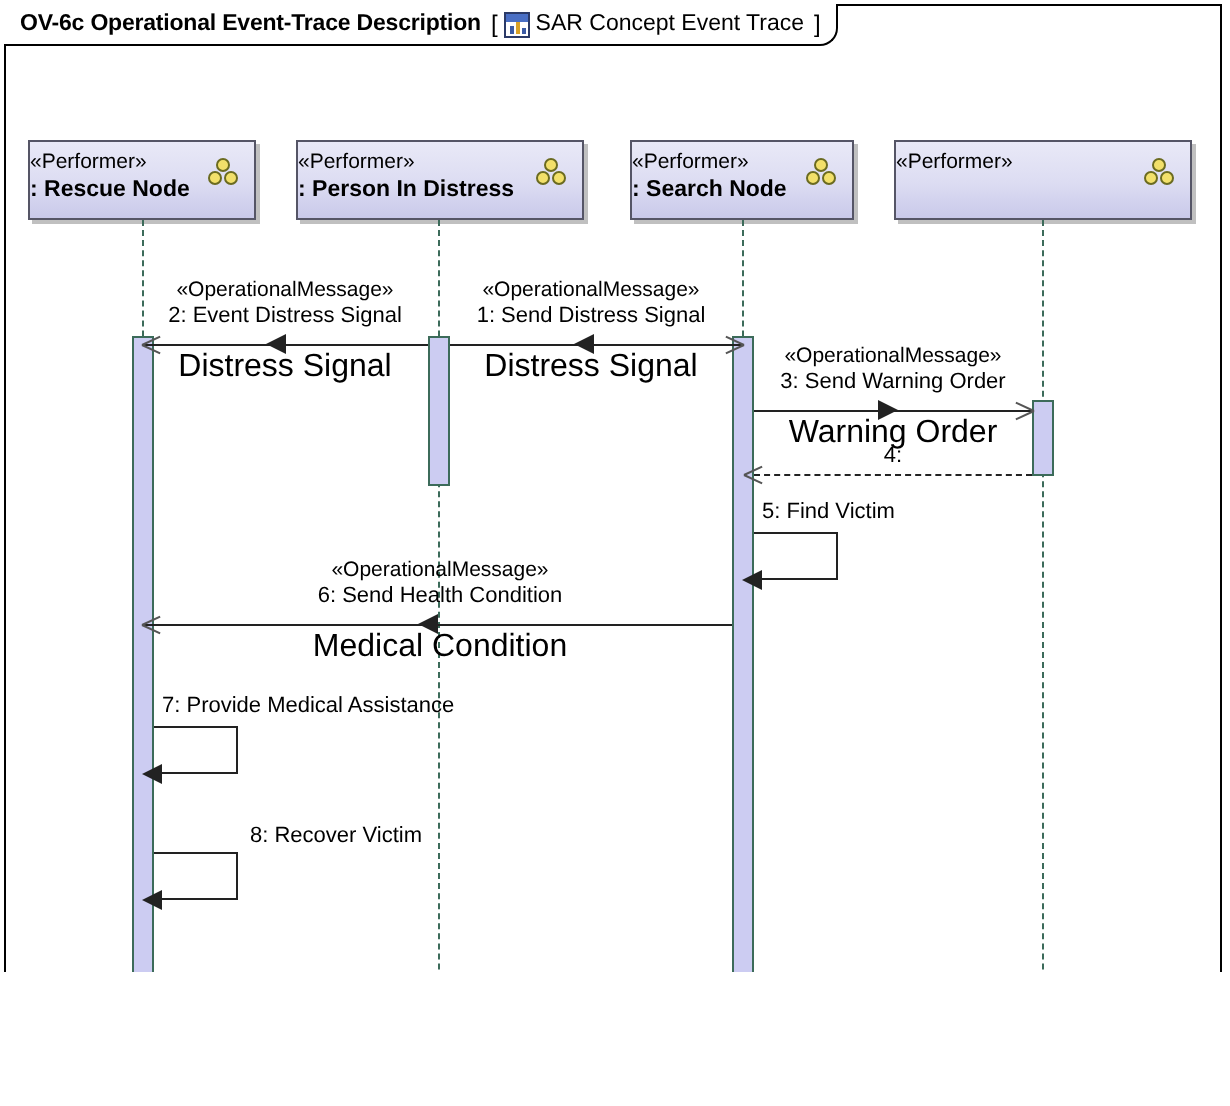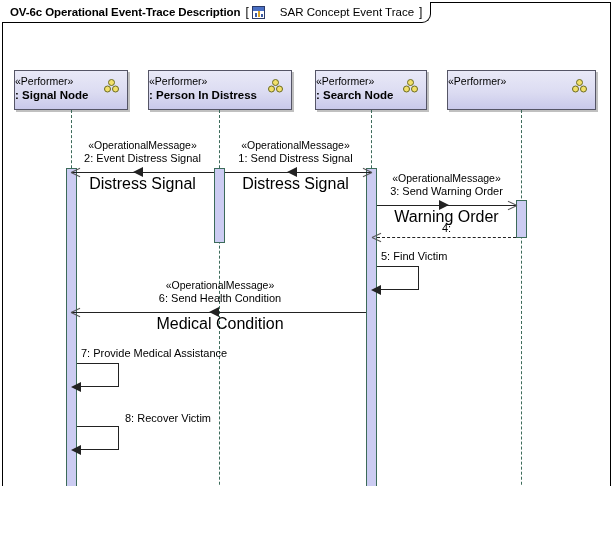--- a/index.html
+++ b/index.html
@@ -77,21 +77,20 @@
     bottom: 1px;
     width: 2px;
     background: #2b3a67;
   }
   .diag-icon .b1 { left: 2px; height: 4px; background:#3b5ba5; }
   .diag-icon .b2 { left: 5px; height: 6px; background:#d9a227; }
   .diag-icon .b3 { left: 8px; height: 3px; background:#3b5ba5; }
   .frame-subtitle {
     font-size: 11.5px;
     color: #000000;
-    margin-left: 12px;
   }
 
   
   .lifeline-head {
     position: absolute;
     box-sizing: border-box;
     border: 1px solid #555566;
     background: linear-gradient(to bottom, #e9e9f7 0%, #dcdcf2 55%, #c9c9ea 100%);
     box-shadow: 2px 2px 0 rgba(140,140,140,0.55);
     text-align: left;
@@ -265,21 +264,21 @@
     <span class="frame-bracket">]</span>
   </div>
 
   <div class="lifeline" style="left:71px; top:110px; height:430px;"></div>
   <div class="lifeline" style="left:219px; top:110px; height:430px;"></div>
   <div class="lifeline" style="left:371px; top:110px; height:430px;"></div>
   <div class="lifeline" style="left:521px; top:110px; height:430px;"></div>
 
   <div class="lifeline-head" style="left:14px; top:70px; width:114px; height:40px;">
     <div class="lh-stereotype">«Performer»</div>
-    <div class="lh-name">: Signal Node</div>
+    <div class="lh-name">: Rescue Node</div>
     <svg class="performer-icon" viewBox="0 0 17 14">
       <circle cx="8.5" cy="3.5" r="3" fill="#f2e06a" stroke="#6b6b20" stroke-width="1"></circle>
       <circle cx="4.5" cy="10" r="3" fill="#f2e06a" stroke="#6b6b20" stroke-width="1"></circle>
       <circle cx="12.5" cy="10" r="3" fill="#f2e06a" stroke="#6b6b20" stroke-width="1"></circle>
     </svg>
   </div>
 
   <div class="lifeline-head" style="left:148px; top:70px; width:144px; height:40px;">
     <div class="lh-stereotype">«Performer»</div>
     <div class="lh-name">: Person In Distress</div>

